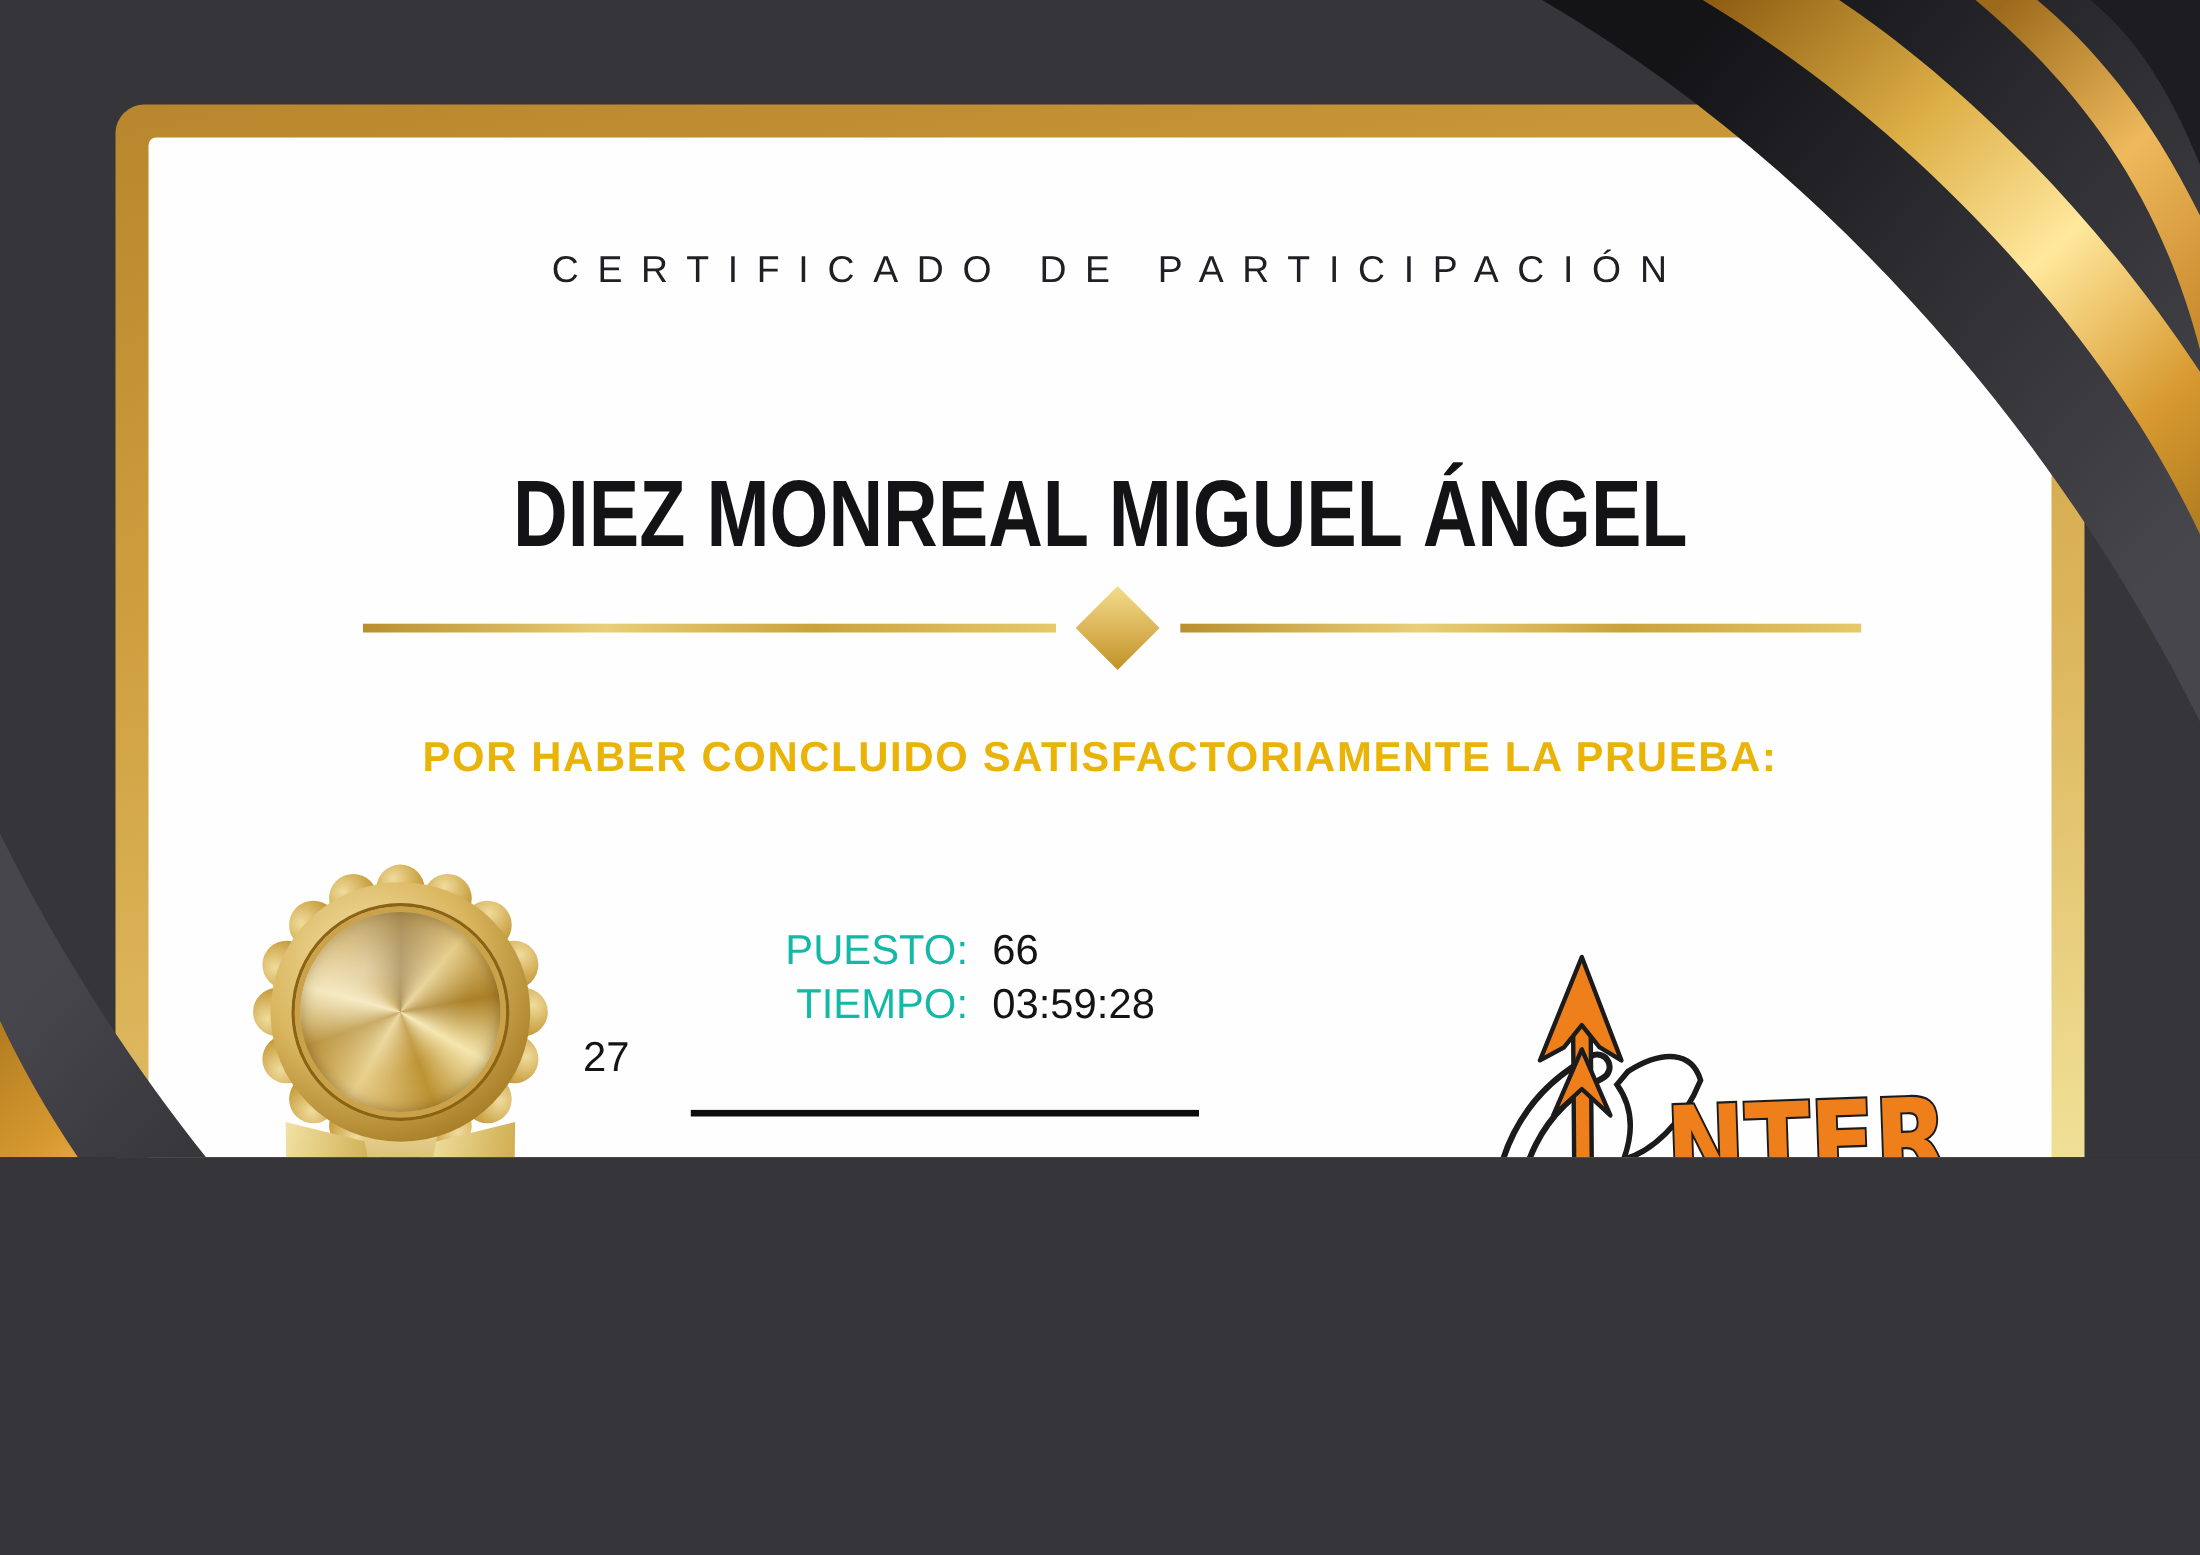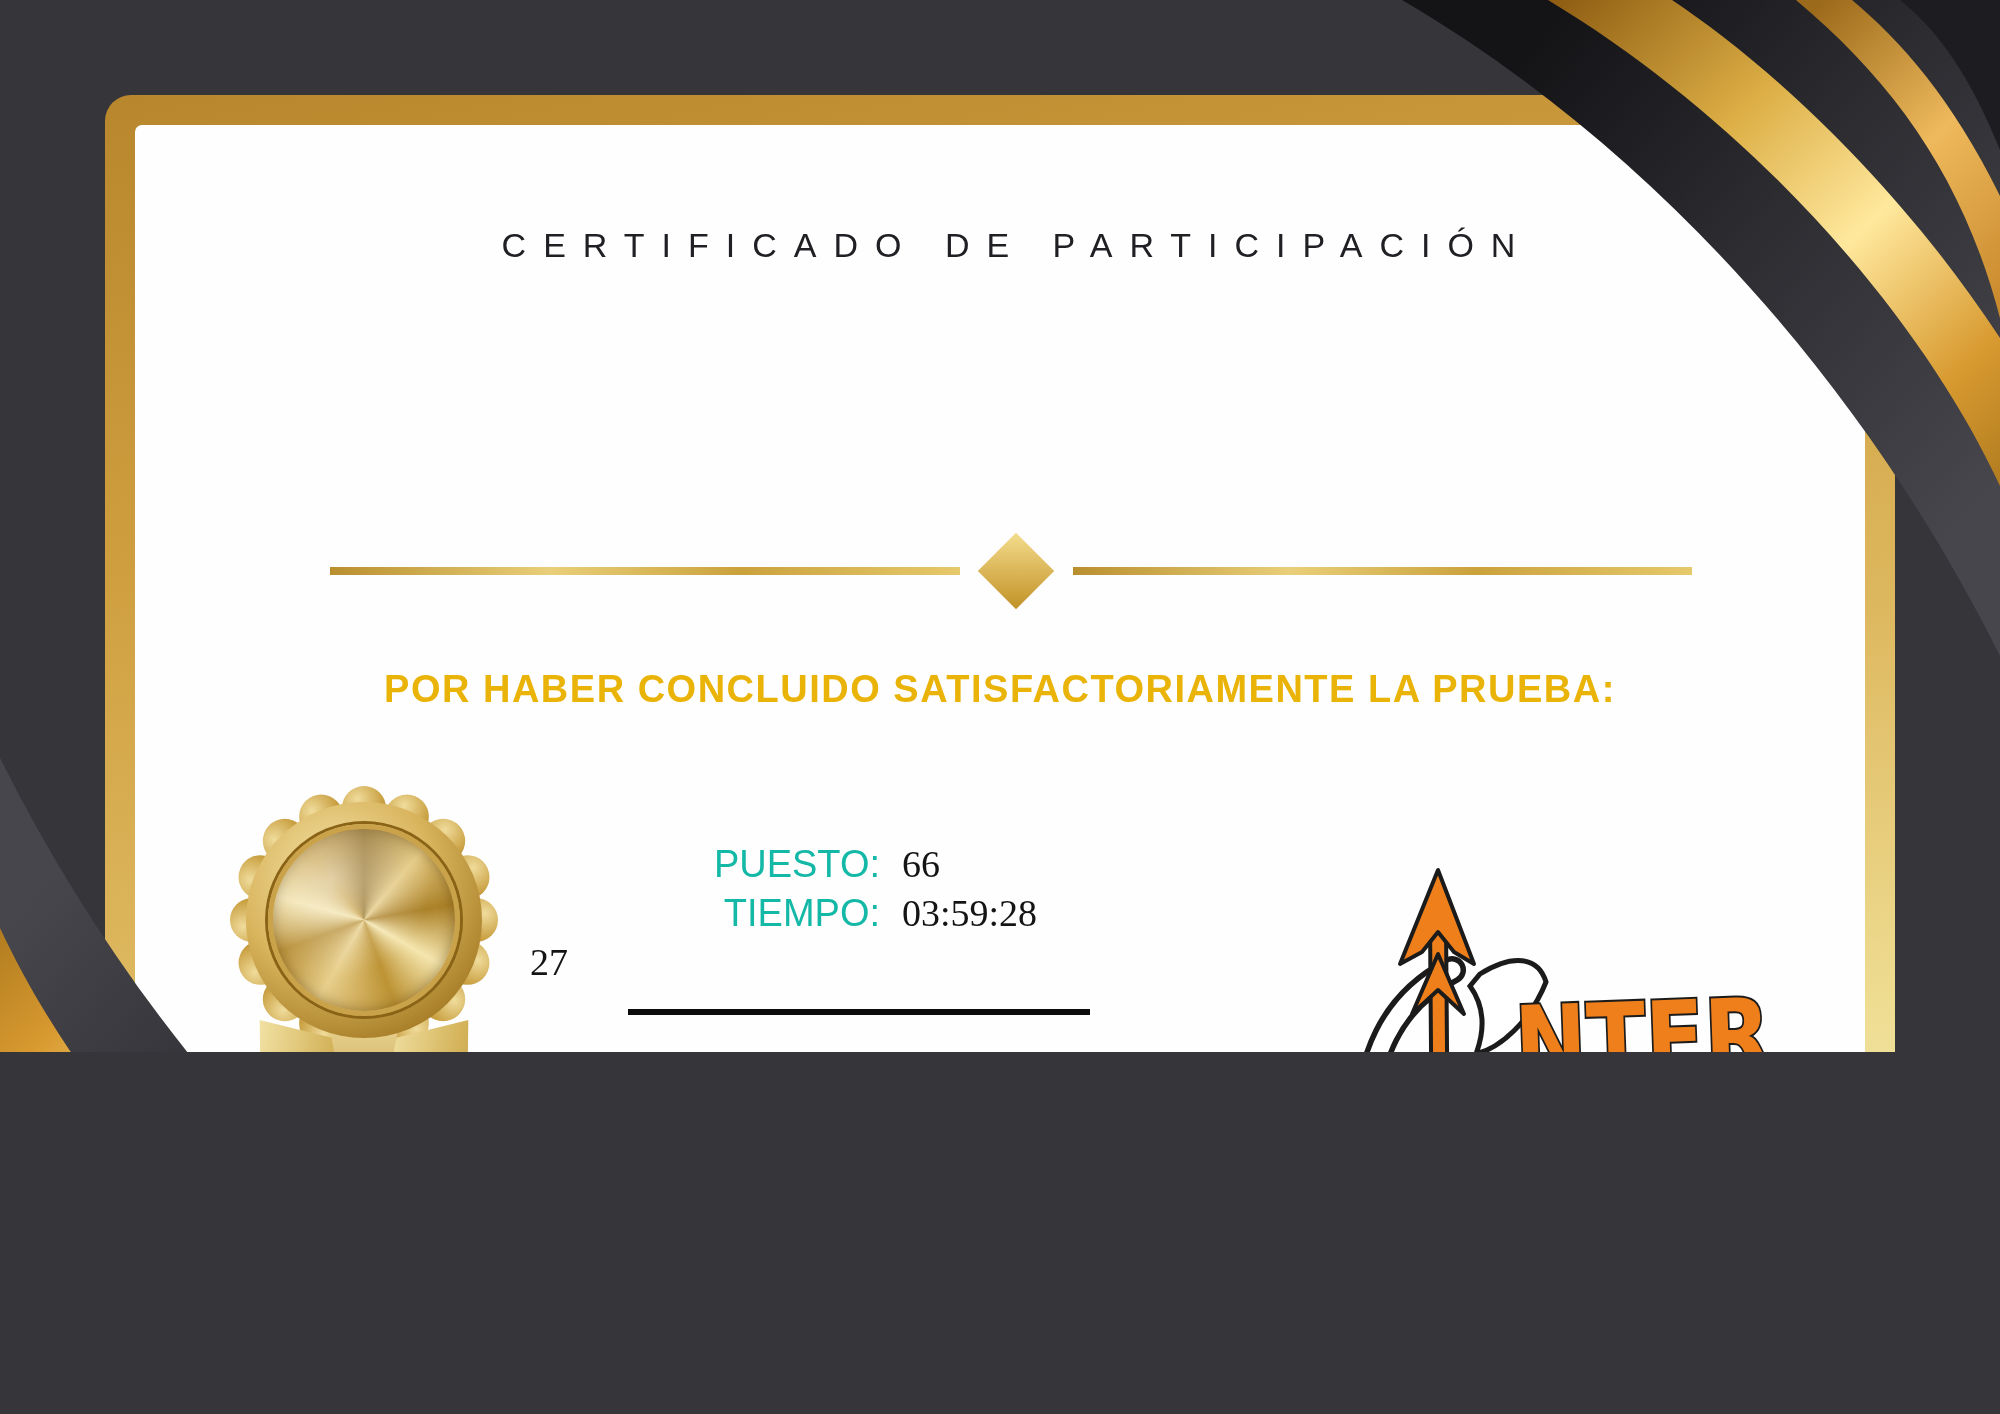--- a/index.html
+++ b/index.html
@@ -28,21 +28,21 @@
   .div-left{left:330px;width:630px;}
   .div-right{left:1073px;width:619px;}
   .div-diamond{position:absolute;left:989px;top:544px;width:54px;height:54px;
                transform:rotate(45deg);
                background:linear-gradient(135deg,#f3dd8c,#d9b254 55%,#bf9226);}
 
   
   .fields{position:absolute;left:530px;top:840px;width:600px;display:grid;
           grid-template-columns:350px 1fr;column-gap:22px;}
   .f-label{font-size:38px;color:#14b8a6;text-align:right;line-height:49px;}
-  .f-value{font-family:Liberation Serif, serif;font-size:38px;color:#141416;
+  .f-value{font-family:Liberation Sans, sans-serif;font-size:38px;color:#141416;
            text-align:left;line-height:49px;}
   .rule{position:absolute;left:628px;top:1009px;width:462px;height:6px;background:#0c0c0c;}
 
   
   .medal{position:absolute;left:224px;top:788px;width:280px;height:400px;z-index:4;}
   .m-dots{position:absolute;left:140px;top:132px;width:0;height:0;}
   .m-dots i{position:absolute;left:-22px;top:-22px;width:44px;height:44px;border-radius:50%;
             background:radial-gradient(circle at 35% 30%,#f0dc9c,#caa143 60%,#93691c);
             transform:rotate(var(--a)) translateY(-112px);}
   .m-ribbon{position:absolute;background:linear-gradient(100deg,#f4e6ab,#d3b258 70%,#bb9840);}
@@ -75,20 +75,23 @@
 <div id="canvas">
 
   <div class="frame">
     <div class="paper"></div>
   </div>
 
   <div class="content">
 
     <div class="title">CERTIFICADO DE PARTICIPACIÓN</div>
 
+    <div class="name-wrap">
+      <span class="name">DIEZ MONREAL MIGUEL ÁNGEL</span>
+    </div>
 
     <div class="div-line div-left"></div>
     <div class="div-diamond"></div>
     <div class="div-line div-right"></div>
 
     <div class="subtitle">POR HABER CONCLUIDO SATISFACTORIAMENTE LA PRUEBA:</div>
 
     <div class="fields">
       <div class="f-label">PUESTO:</div>
       <div class="f-value">66</div>

